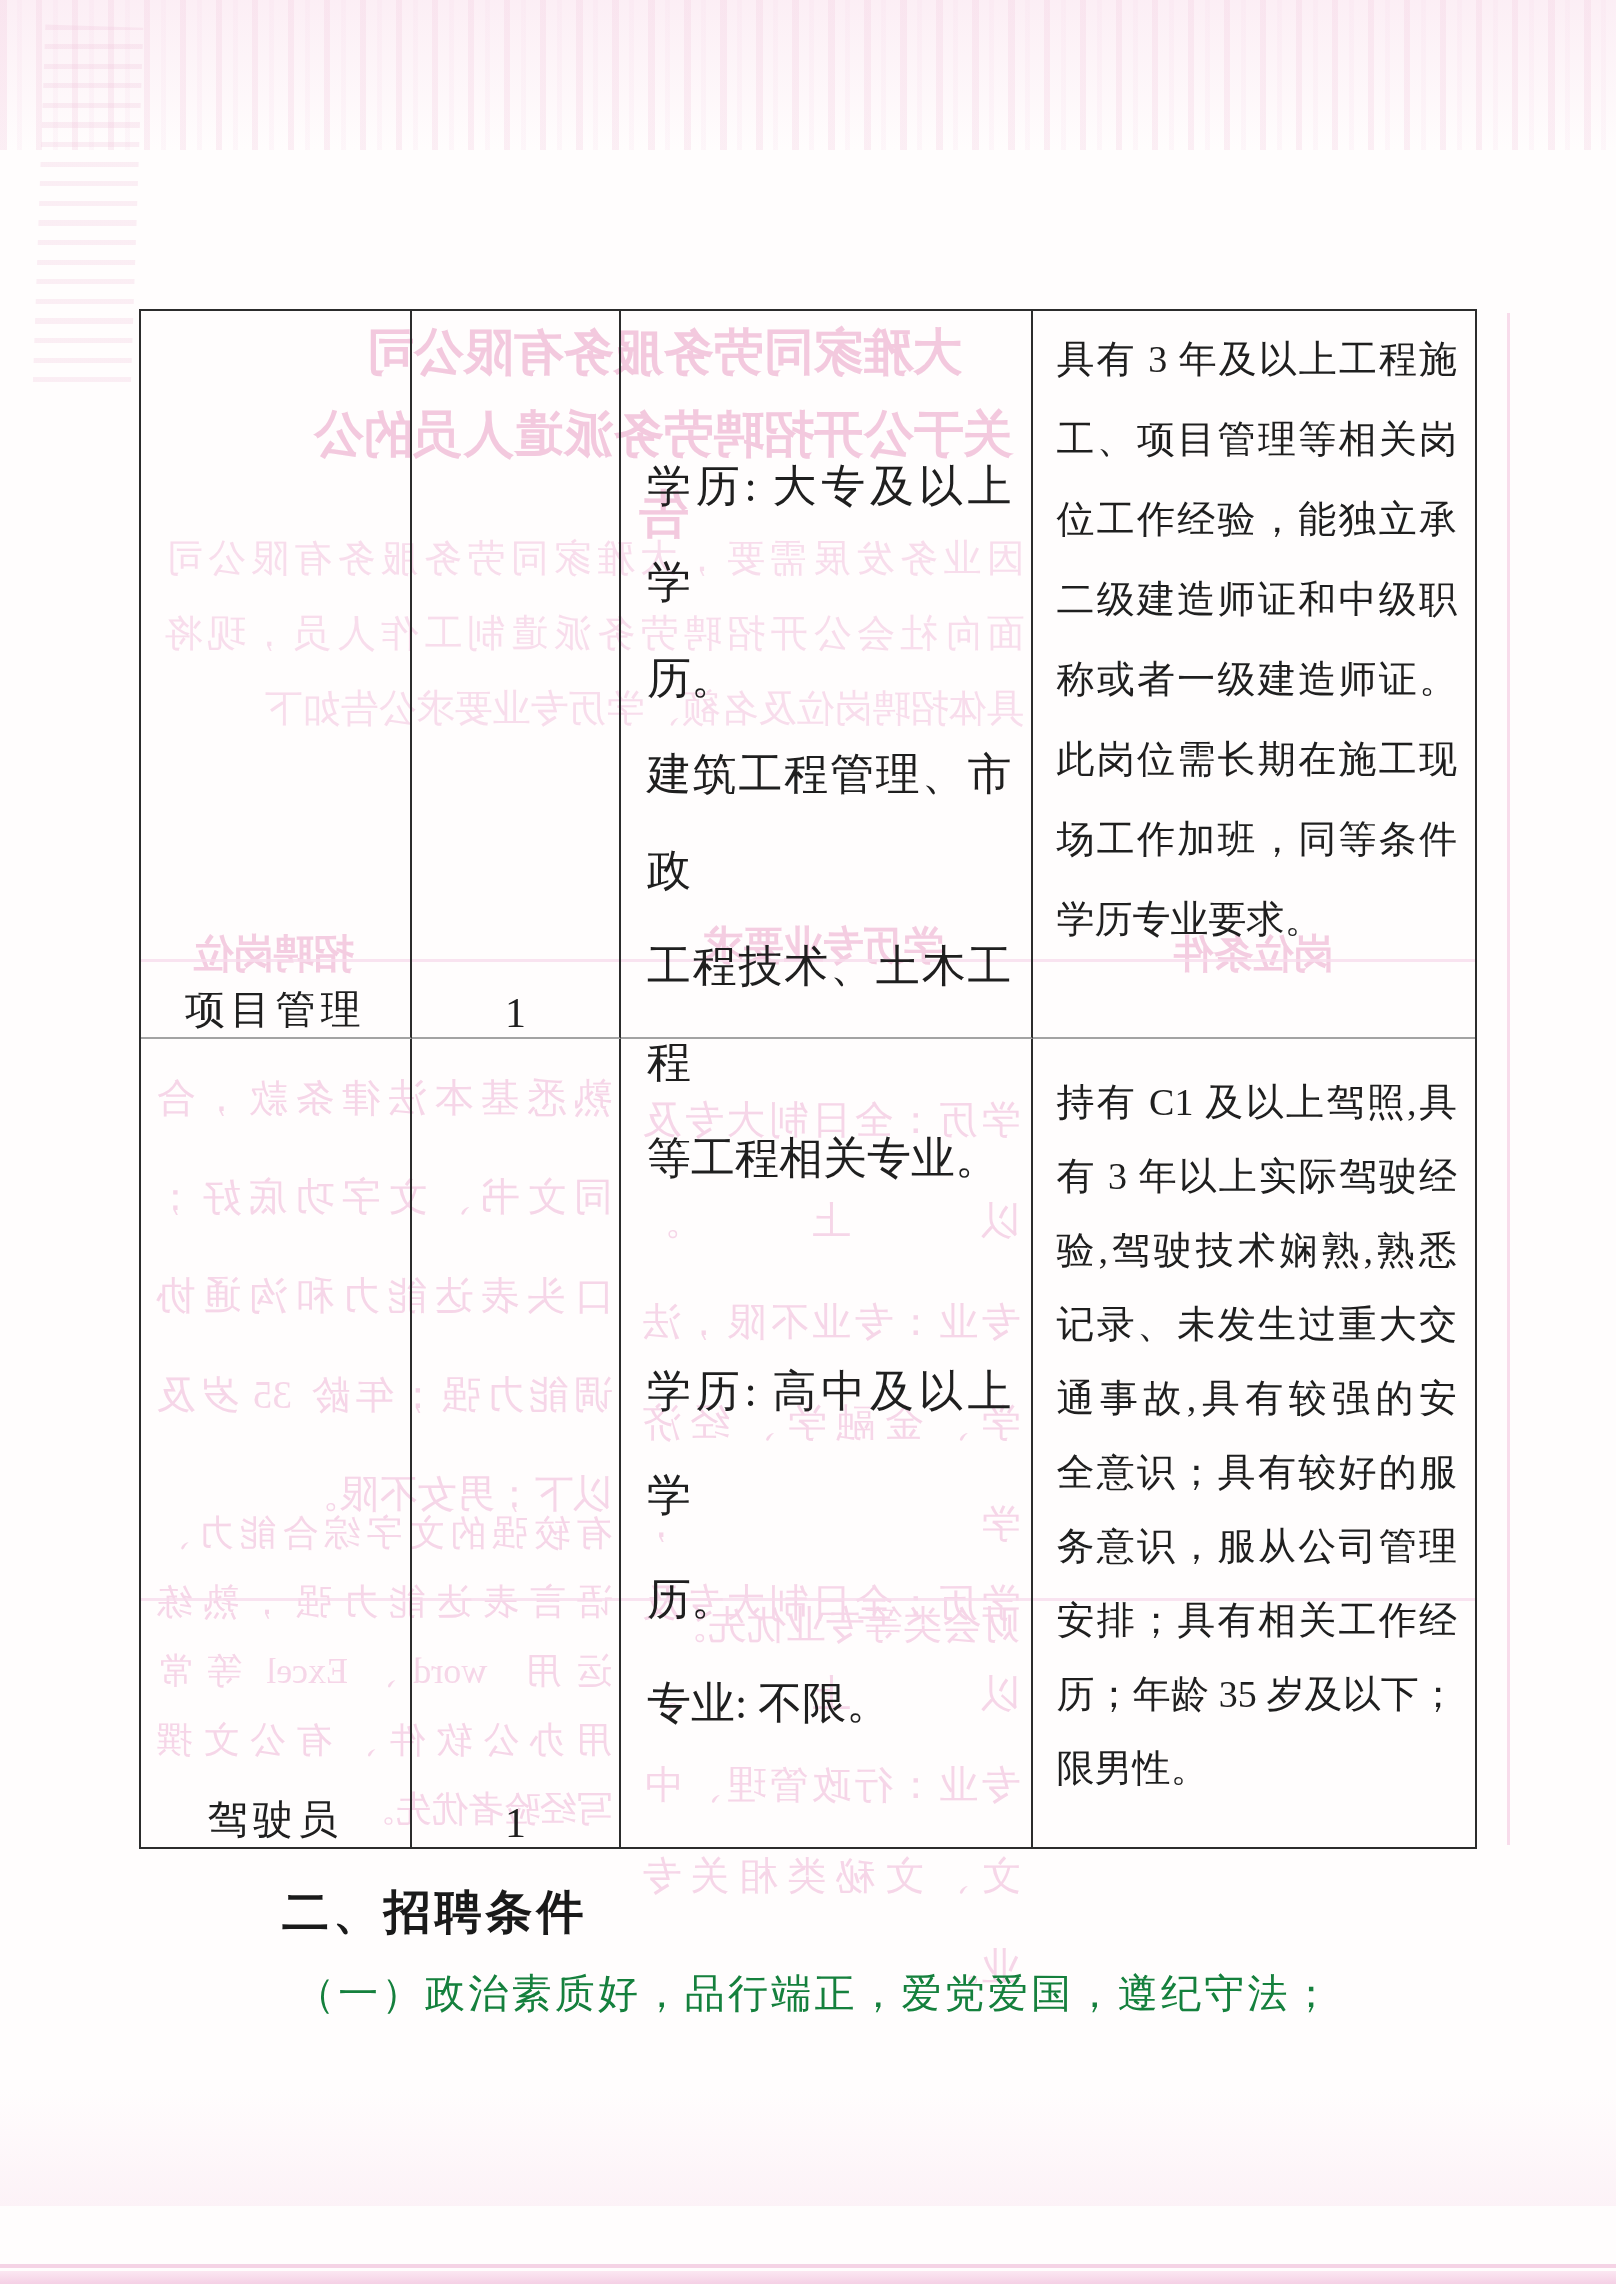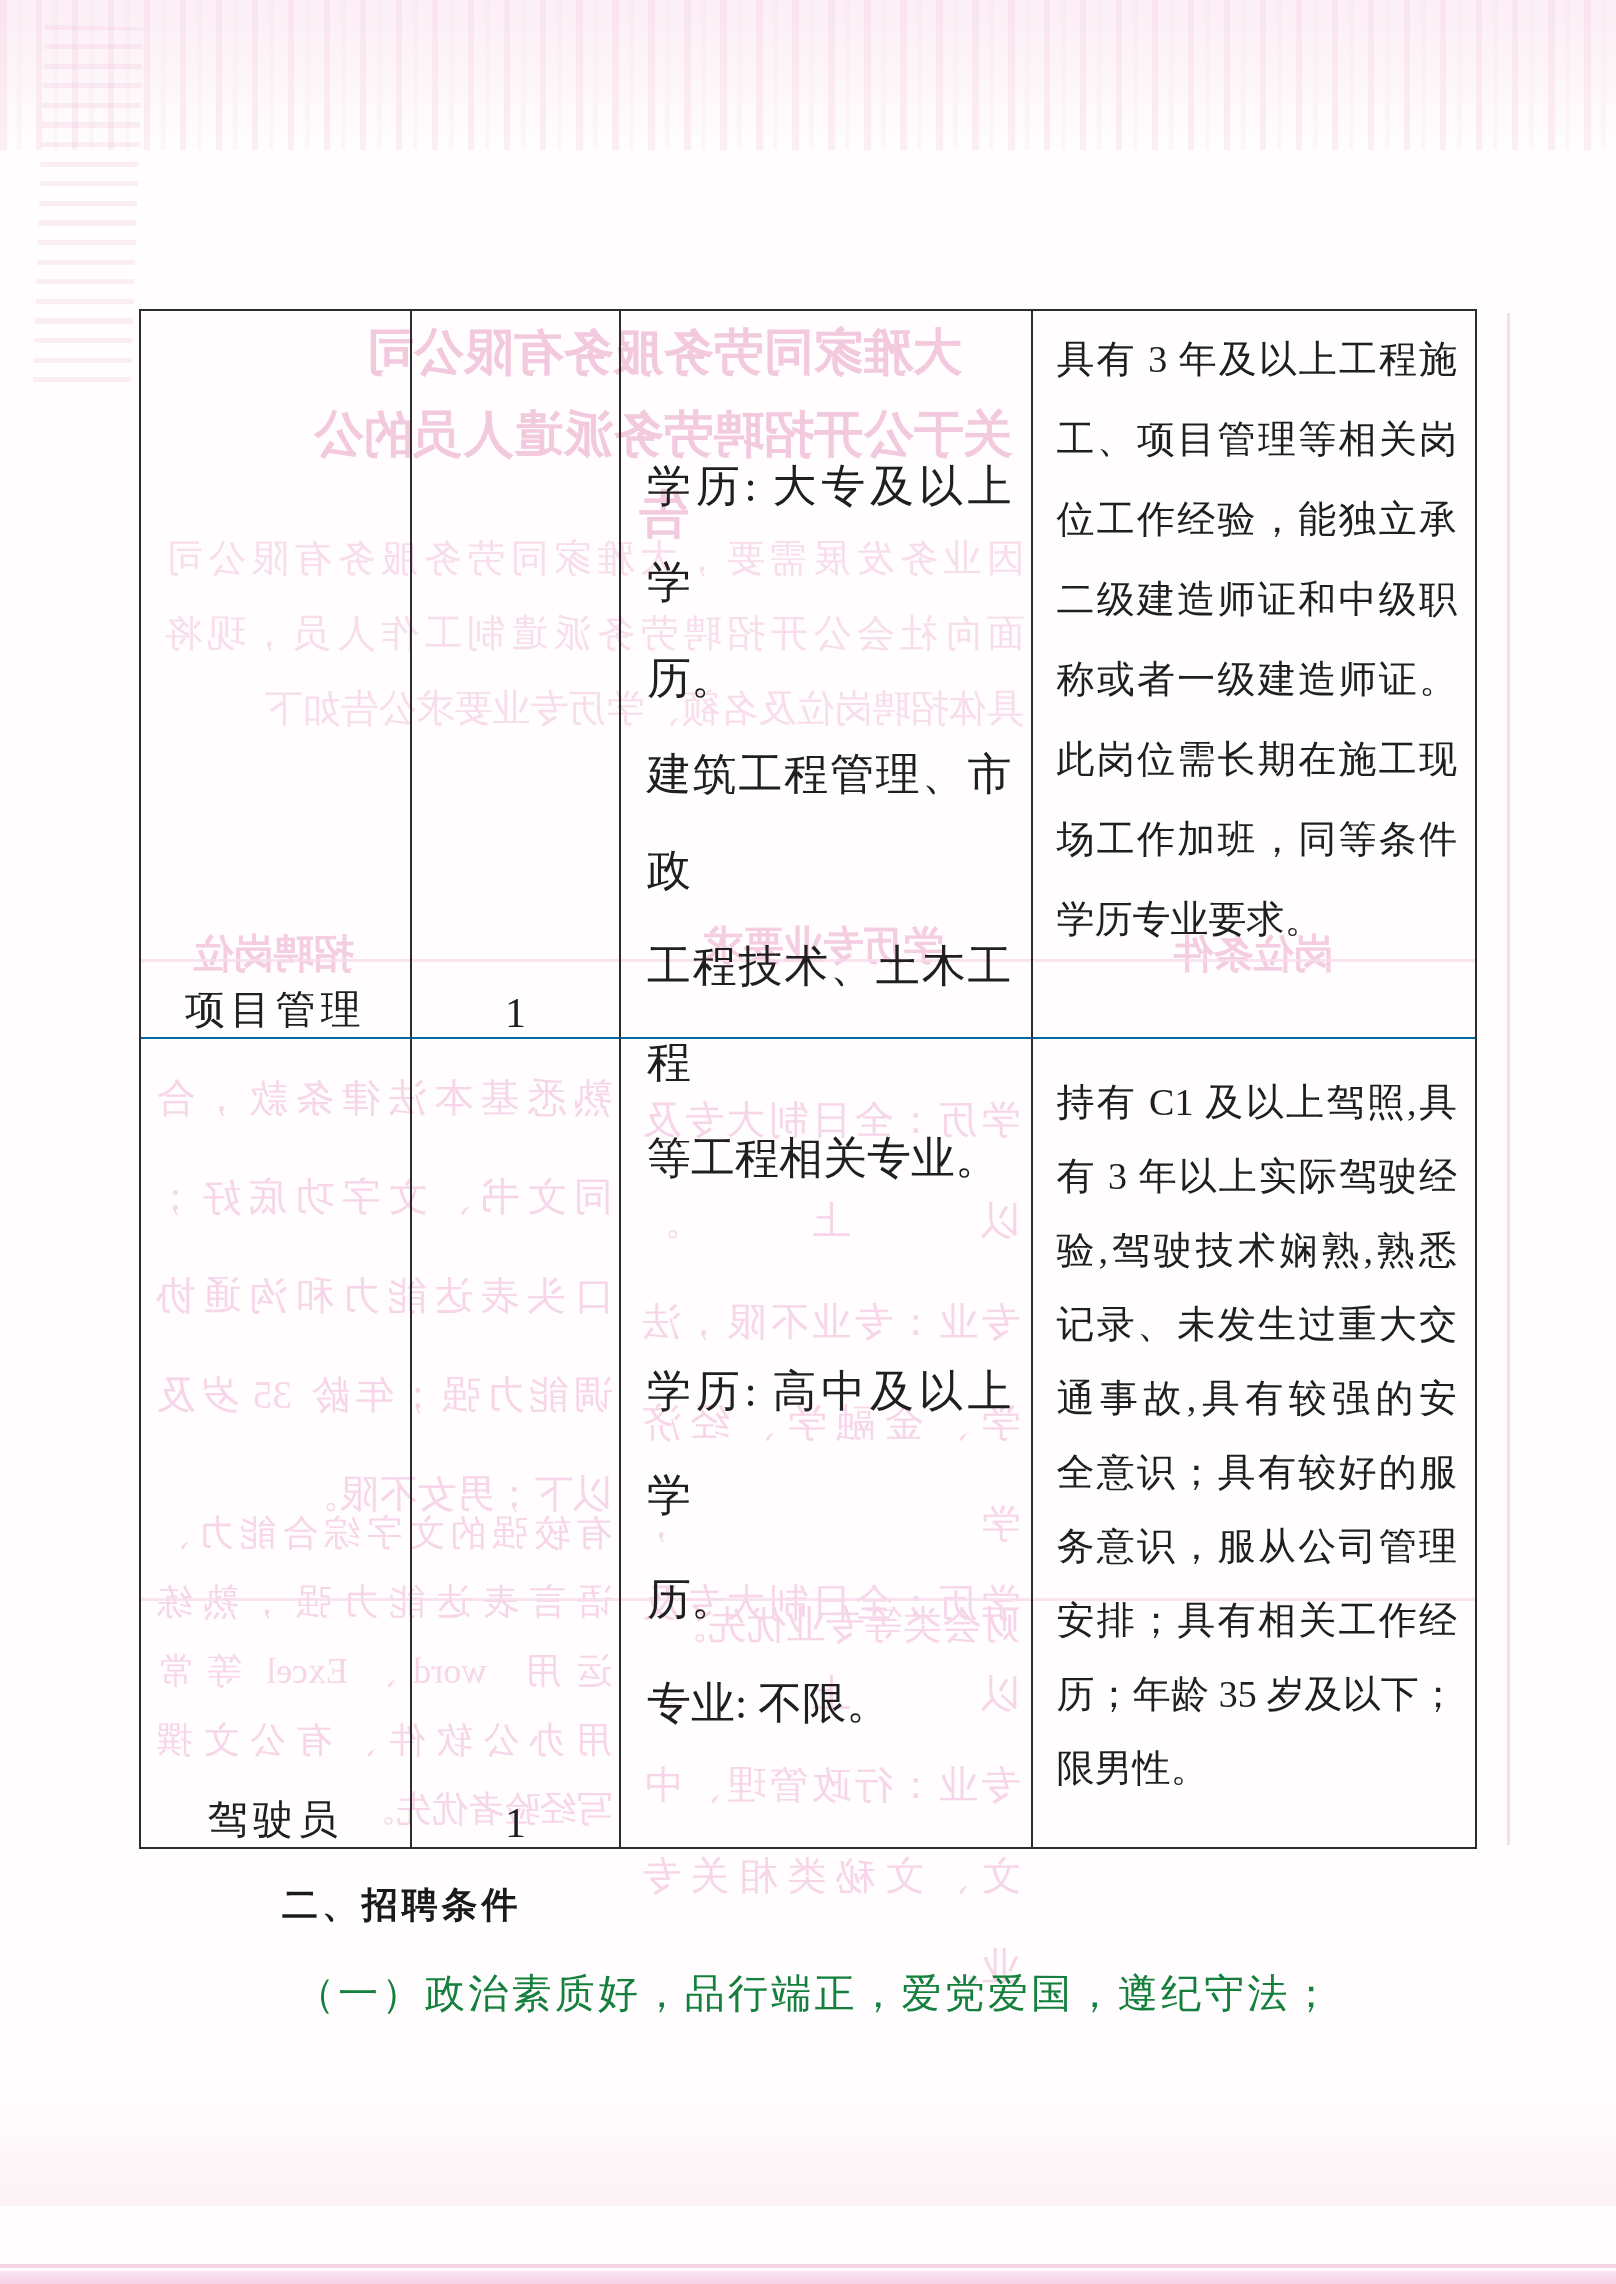--- a/index.html
+++ b/index.html
@@ -50,41 +50,41 @@
   .bleed-hline { position:absolute; height:2.6px; background:#f8dcec; opacity:.8; }
 
   
   .doc-table {
     position:absolute; left:139px; top:309px; width:1338px; height:1540px;
     border:2.6px solid #2c2c2c; box-sizing:border-box;
     display:grid;
     grid-template-columns: 271px 209px 412px 1fr;
     grid-template-rows: 728px 1fr;
   }
-  .cell { border-right:2px solid #2c2c2c; border-bottom:2px solid #0369a1; box-sizing:border-box; position:relative; }
+  .cell { border-right:2px solid #2c2c2c; border-bottom:2px solid #a3a3a3; box-sizing:border-box; position:relative; }
   .cell.last-col { border-right:none; }
   .cell.last-row { border-bottom:none; }
   .c-center { display:flex; align-items:flex-end; justify-content:center; }
   .pos-label { font-size:40px; letter-spacing:5.2px; }
   .count-label { font-size:42px; }
 
   .c-edu { padding:0 19.6px 0 26px; font-size:44px; }
   .r1-edu { padding-top:128px; line-height:96px; }
   .r2-edu { padding-top:301px; line-height:104px; }
   .c-req { padding:0 18px 0 23.5px; font-size:38px; }
   .r1-req { padding-top:7.8px; line-height:80px; }
   .r2-req { padding-top:26px; line-height:74px; }
   .c-req .tl, .c-edu .tl { text-align:justify; text-align-last:justify; }
   .c-req .tl:last-child, .c-edu .tl:last-child { text-align-last:left; }
 
   
   .sec-heading {
     position:absolute; left:282px; top:1881px;
     font-family:"Liberation Sans","DejaVu Sans",sans-serif;
-    font-weight:bold; font-size:36px; letter-spacing:3.9px; color:#1a1a1a;
+    font-weight:bold; font-size:47px; letter-spacing:3.9px; color:#1a1a1a;
   }
   .sec-item {
     position:absolute; left:295px; top:1966px;
     font-size:40px; letter-spacing:3.3px; color:#15803d;
   }
 </style>
 </head>
 <body>
 
 <div class="page">

